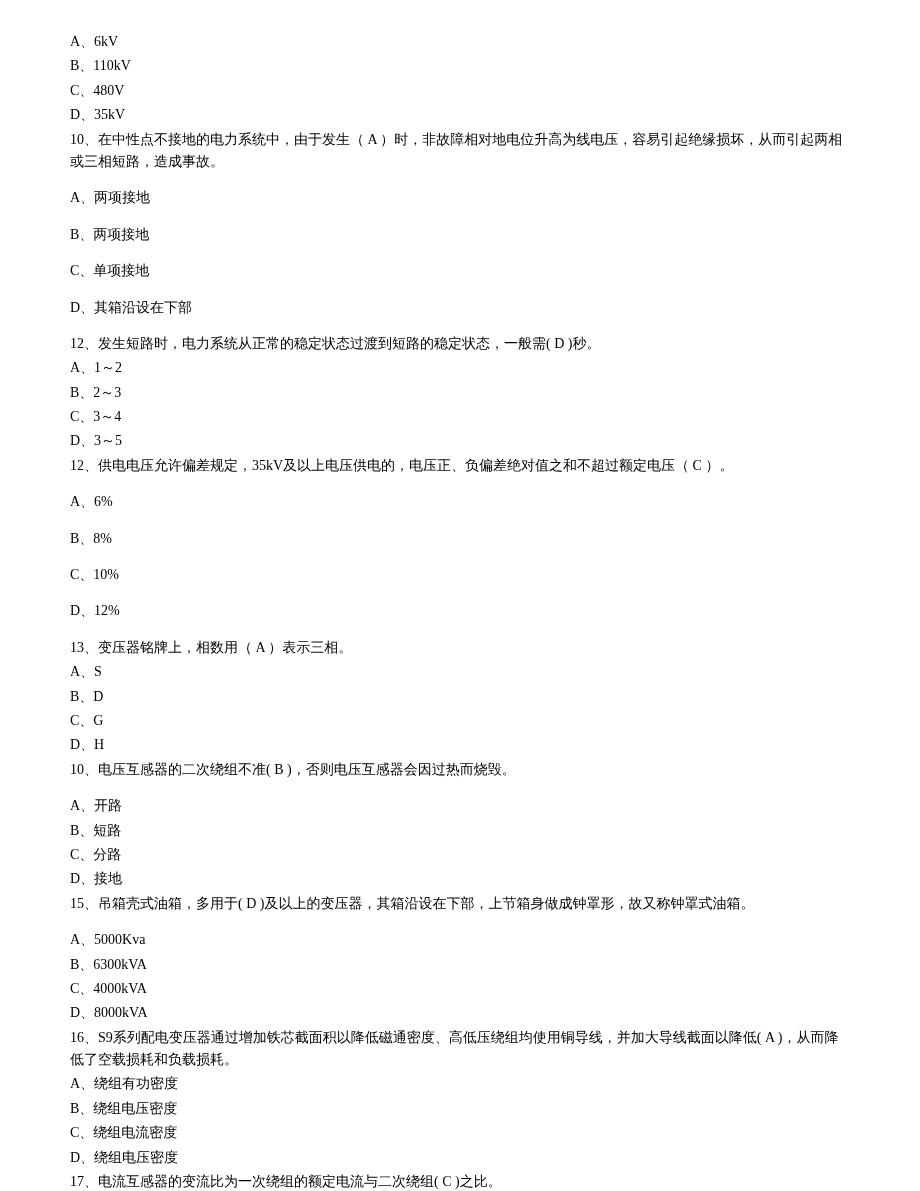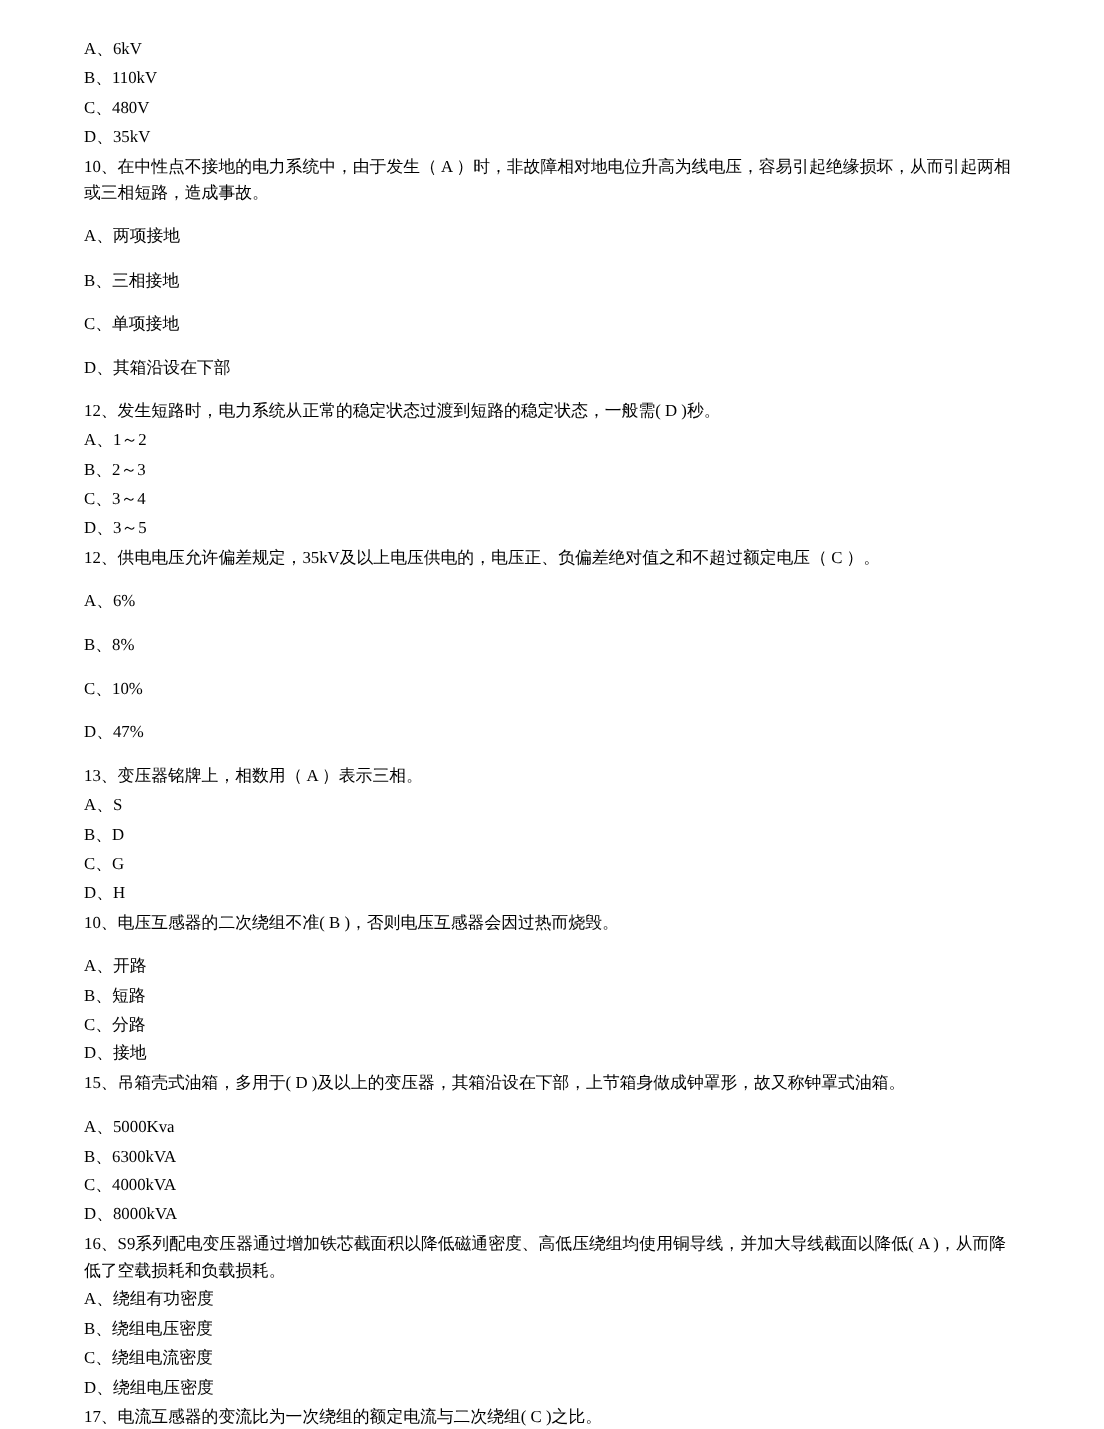--- a/index.html
+++ b/index.html
@@ -24,35 +24,35 @@
 </head>
 <body>
 
 <p class="line">A、6kV</p>
 <p class="line">B、110kV</p>
 <p class="line">C、480V</p>
 <p class="line">D、35kV</p>
 
 <p class="line spaced">10、在中性点不接地的电力系统中，由于发生（  A  ）时，非故障相对地电位升高为线电压，容易引起绝缘损坏，从而引起两相或三相短路，造成事故。</p>
 <p class="line spaced">A、两项接地</p>
-<p class="line spaced">B、三相接地</p>
+<p class="line spaced">B、两项接地</p>
 <p class="line spaced">C、单项接地</p>
 <p class="line spaced">D、其箱沿设在下部</p>
 
 <p class="line">12、发生短路时，电力系统从正常的稳定状态过渡到短路的稳定状态，一般需( D )秒。</p>
 <p class="line">A、1～2</p>
 <p class="line">B、2～3</p>
 <p class="line">C、3～4</p>
 <p class="line">D、3～5</p>
 
 <p class="line spaced">12、供电电压允许偏差规定，35kV及以上电压供电的，电压正、负偏差绝对值之和不超过额定电压（ C  ）。</p>
 <p class="line spaced">A、6%</p>
 <p class="line spaced">B、8%</p>
 <p class="line spaced">C、10%</p>
-<p class="line spaced">D、47%</p>
+<p class="line spaced">D、12%</p>
 
 <p class="line">13、变压器铭牌上，相数用（ A  ）表示三相。</p>
 <p class="line">A、S</p>
 <p class="line">B、D</p>
 <p class="line">C、G</p>
 <p class="line">D、H</p>
 
 <p class="line spaced">10、电压互感器的二次绕组不准(  B )，否则电压互感器会因过热而烧毁。</p>
 <p class="line">A、开路</p>
 <p class="line">B、短路</p>

